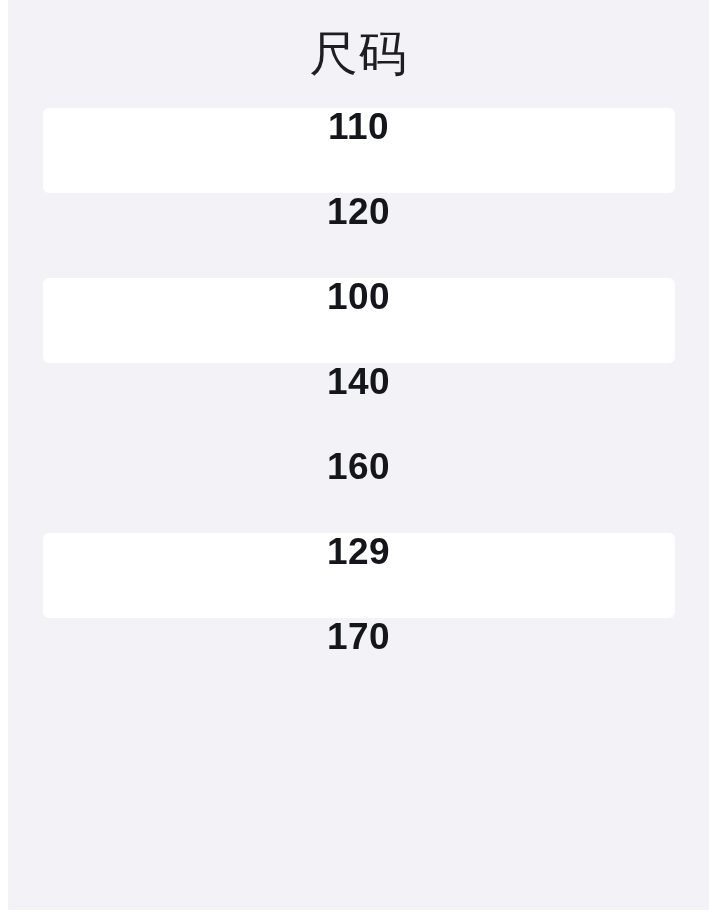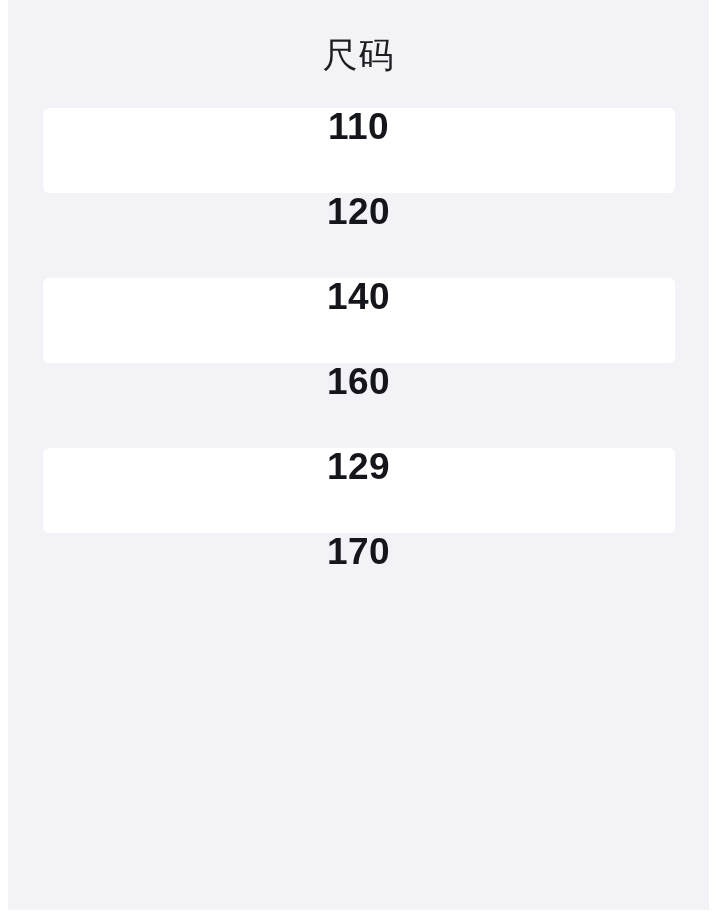--- a/index.html
+++ b/index.html
@@ -37,21 +37,21 @@
 
   
   .table-header {
     height: 108px;
     display: flex;
     align-items: center;
     justify-content: center;
     box-sizing: border-box;
   }
   .header-cell {
-    font-size: 35px;
+    font-size: 48px;
     font-weight: 400;
     color: #1d1d22;
     letter-spacing: 1px;
     line-height: 1;
     text-align: center;
   }
 
   
   .table-body {
     position: relative;
@@ -97,20 +97,23 @@
     </div>
 
     <div class="table-body">
       <div class="table-row striped">
         <div class="cell-value">110</div>
       </div>
       <div class="table-row">
         <div class="cell-value">120</div>
       </div>
       <div class="table-row striped">
+        <div class="cell-value">100</div>
+      </div>
+      <div class="table-row">
         <div class="cell-value">140</div>
       </div>
       <div class="table-row">
         <div class="cell-value">160</div>
       </div>
       <div class="table-row striped">
         <div class="cell-value">129</div>
       </div>
       <div class="table-row">
         <div class="cell-value">170</div>

